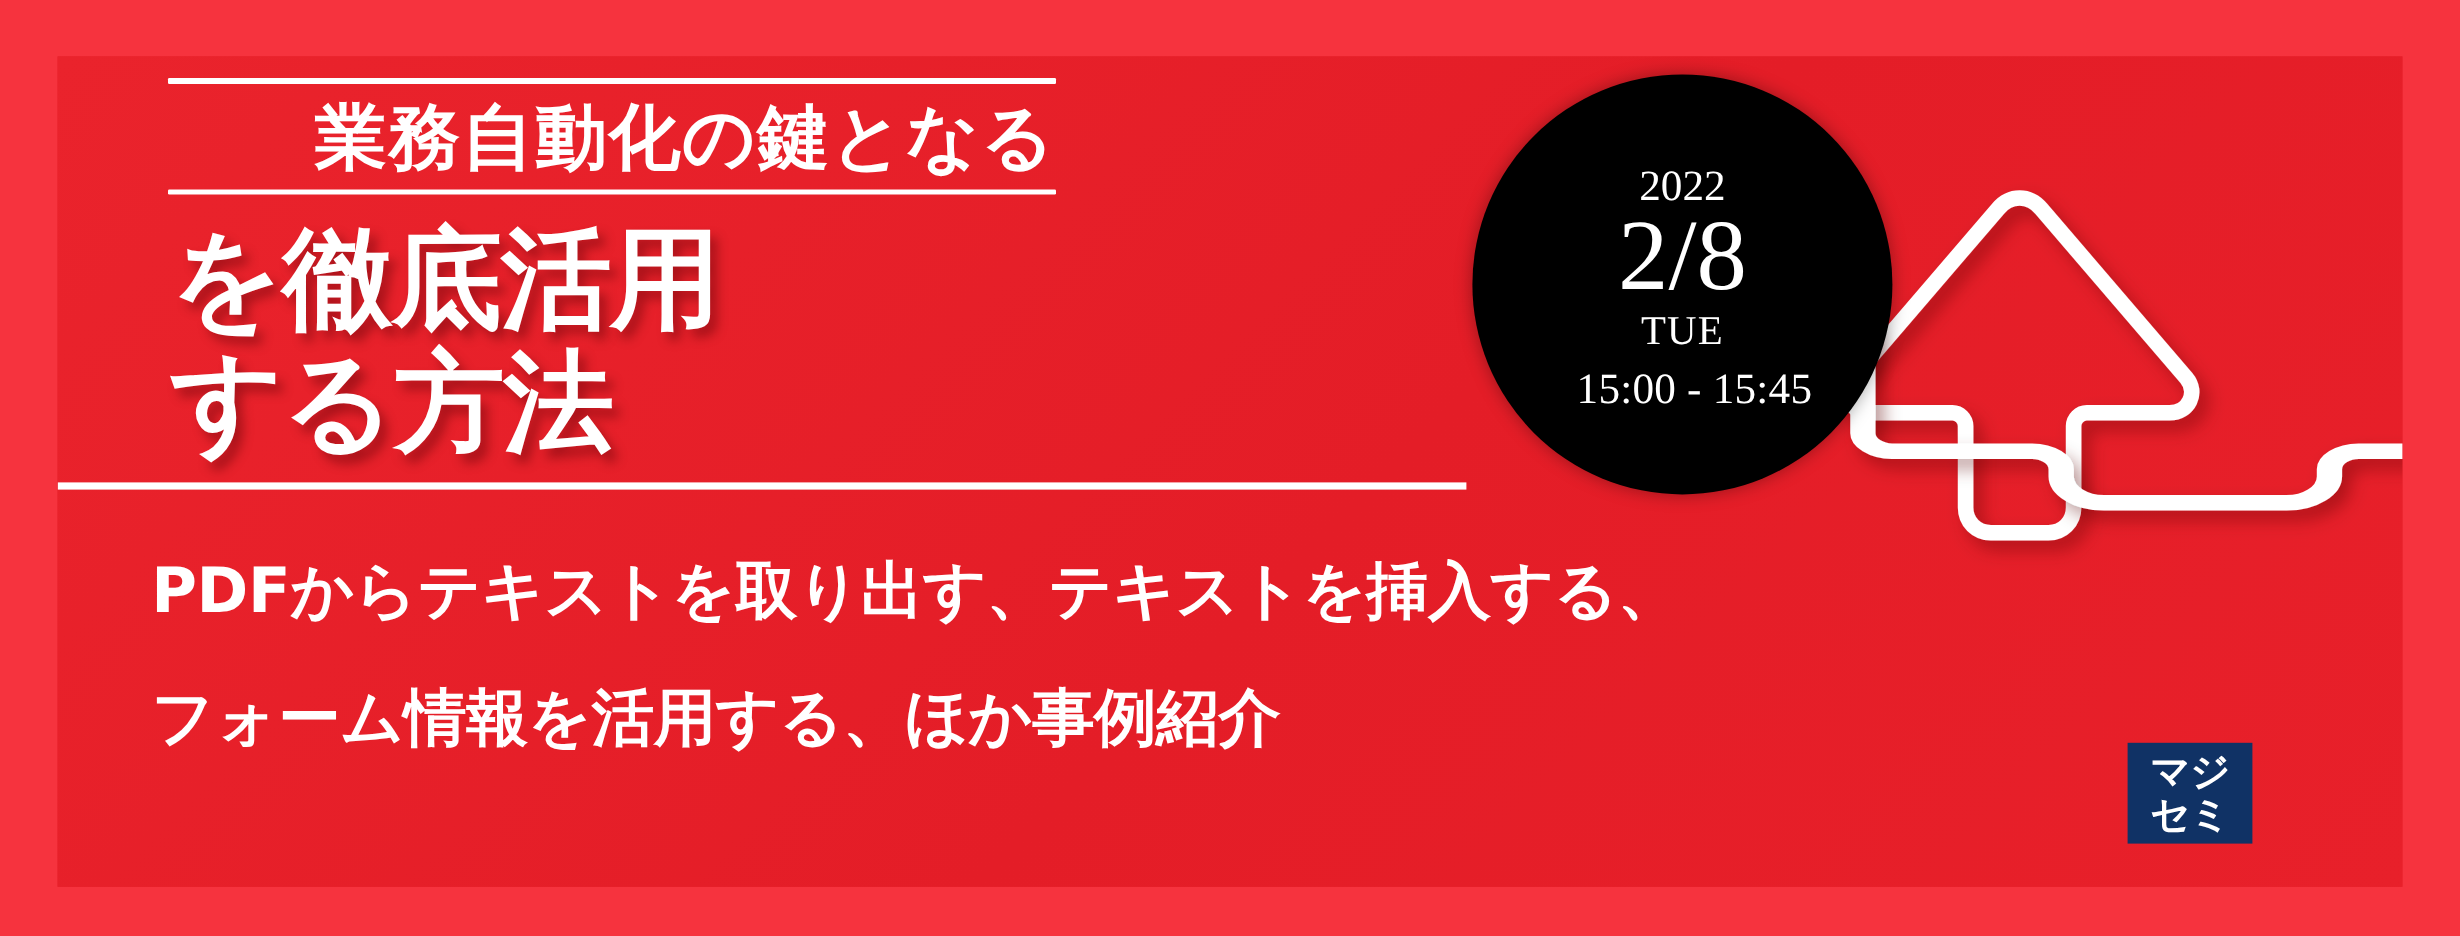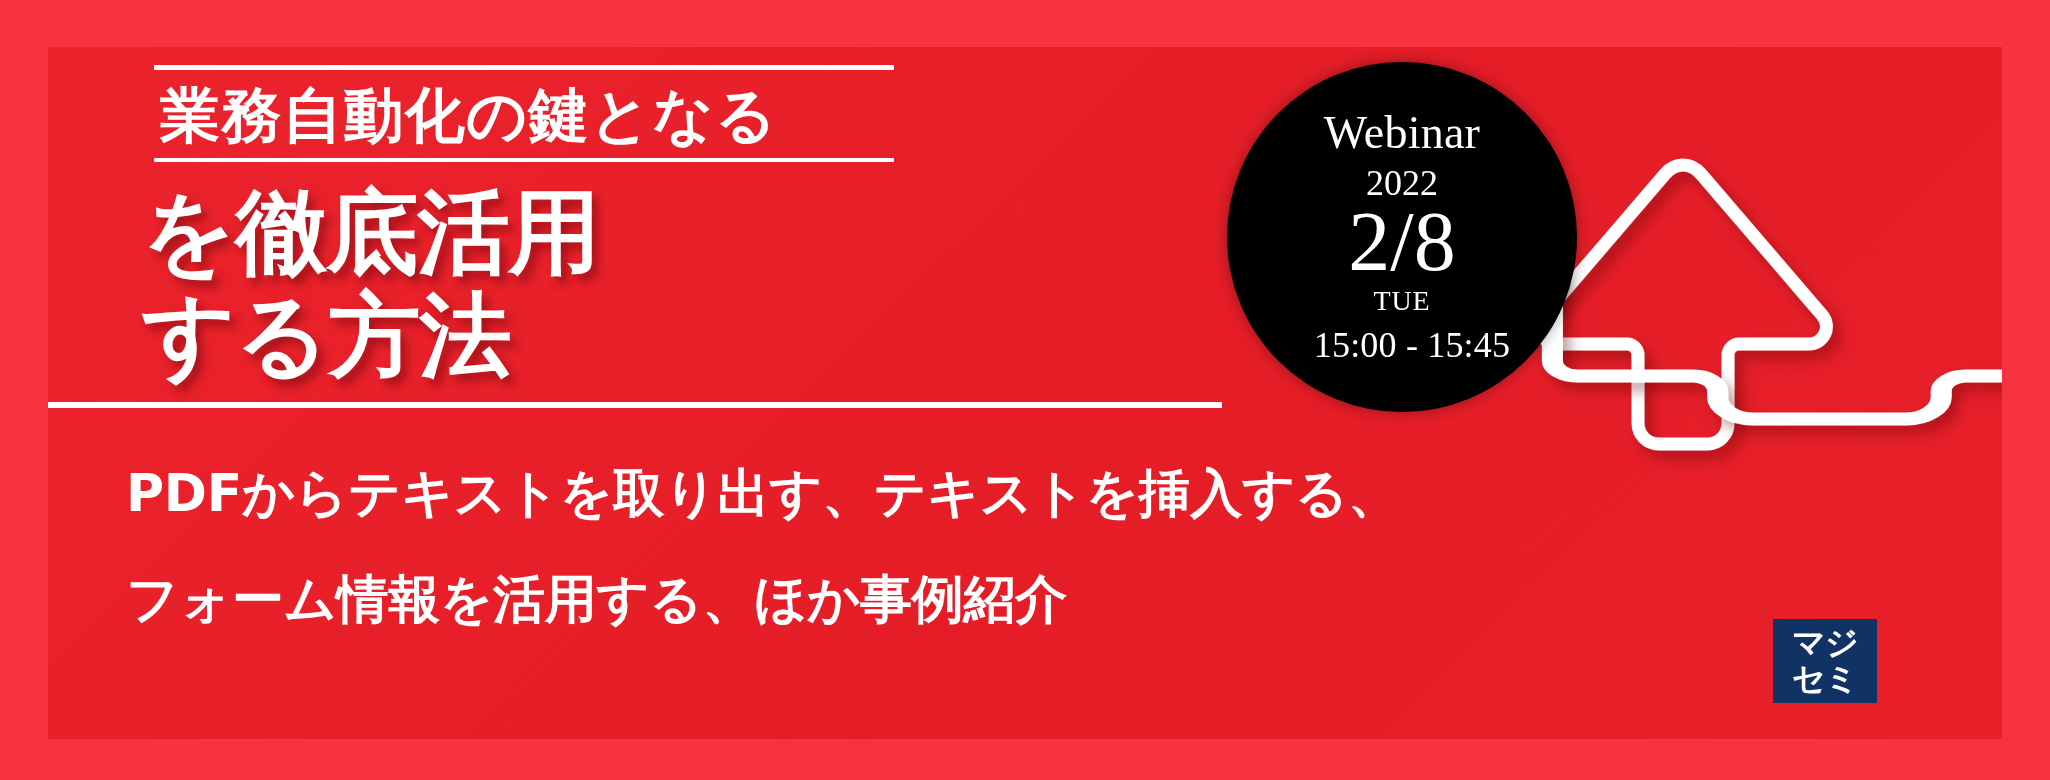--- a/index.html
+++ b/index.html
@@ -30,23 +30,24 @@
     width: 1954px;
     height: 692px;
     background: #e8202a;
     background-image: linear-gradient(135deg, #ea232c 0%, #e41d27 55%, #e8202a 100%);
     overflow: hidden;
   }
 
   
   .eyebrow-block {
     position: absolute;
-    left: 106px;
+    left: 92px;
     top: 18px;
     width: 740px;
+    text-align: right;
   }
   .rule {
     height: 5px;
     background: #ffffff;
     width: 740px;
     border-radius: 1px;
   }
   .rule.thin { height: 4px; }
   .eyebrow-text {
     font-family: "DejaVu Sans", "Liberation Sans", sans-serif;
@@ -106,21 +107,21 @@
     flex-direction: column;
     align-items: center;
     justify-content: center;
     font-family: "Liberation Serif", "DejaVu Serif", serif;
     z-index: 5;
     box-shadow: 0 0 14px rgba(0,0,0,.35);
   }
   .dc-webinar { font-size: 46px; line-height: 1.06; letter-spacing: .005em; }
   .dc-year    { font-size: 36px; line-height: 1.12; margin-top: 5px; }
   .dc-day     { font-size: 84px; line-height: 1.0;  margin-top: -3px; font-weight: 400; }
-  .dc-dow     { font-size: 28px; line-height: 1.1;  margin-top: 2px; letter-spacing: .03em; }
+  .dc-dow     { font-size: 34px; line-height: 1.1;  margin-top: 2px; letter-spacing: .03em; }
   .dc-time    { font-size: 36px; line-height: 1.1;  margin-top: 9px; letter-spacing: .005em; margin-left: 20px; }
 
   
   .upload-graphic {
     position: absolute;
     left: 1180px;
     top: 96px;
     width: 790px;
     height: 320px;
     z-index: 2;
@@ -249,21 +250,20 @@
     <div class="sep-rule"></div>
 
     <div class="lead">
       <div class="lead-line">PDFからテキストを取り出す、テキストを挿入する、</div>
       <div class="lead-line">フォーム情報を活用する、ほか事例紹介</div>
     </div>
 
   </div>
 
   <div class="date-circle">
-    <div class="dc-webinar">Webinar</div>
     <div class="dc-year">2022</div>
     <div class="dc-day">2/8</div>
     <div class="dc-dow">TUE</div>
     <div class="dc-time">15:00 - 15:45</div>
   </div>
 
   <div class="logo">
     <div class="logo-line">マジ</div>
     <div class="logo-line">セミ</div>
   </div>

